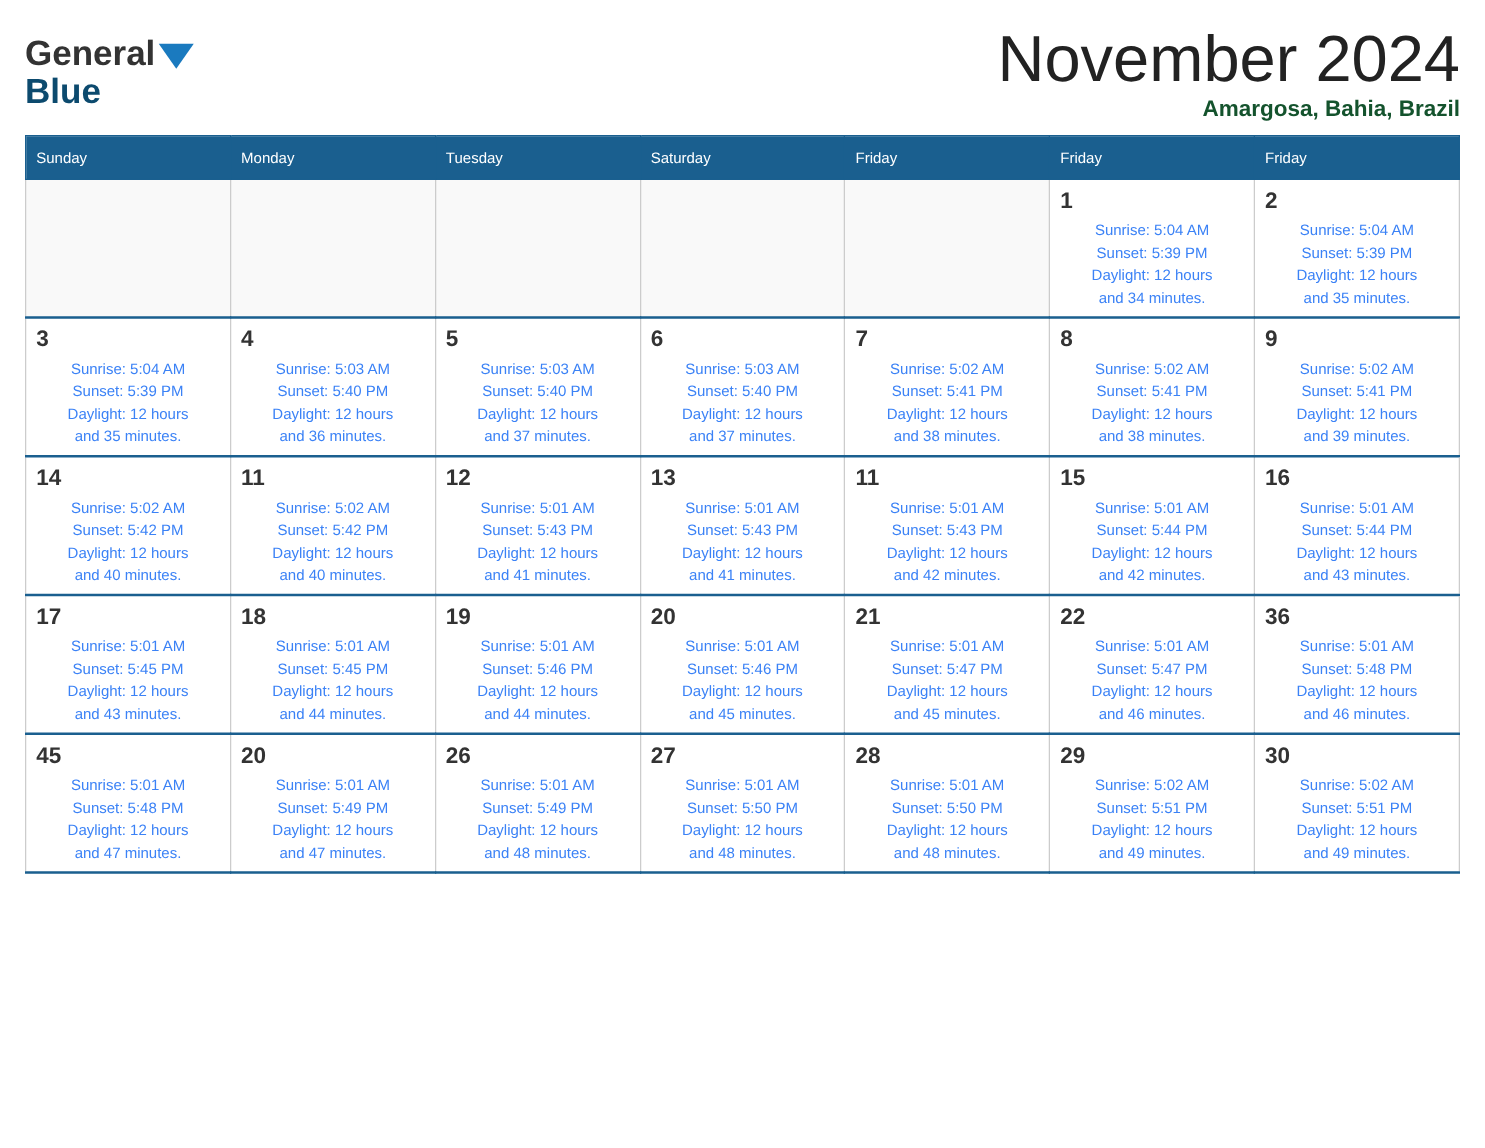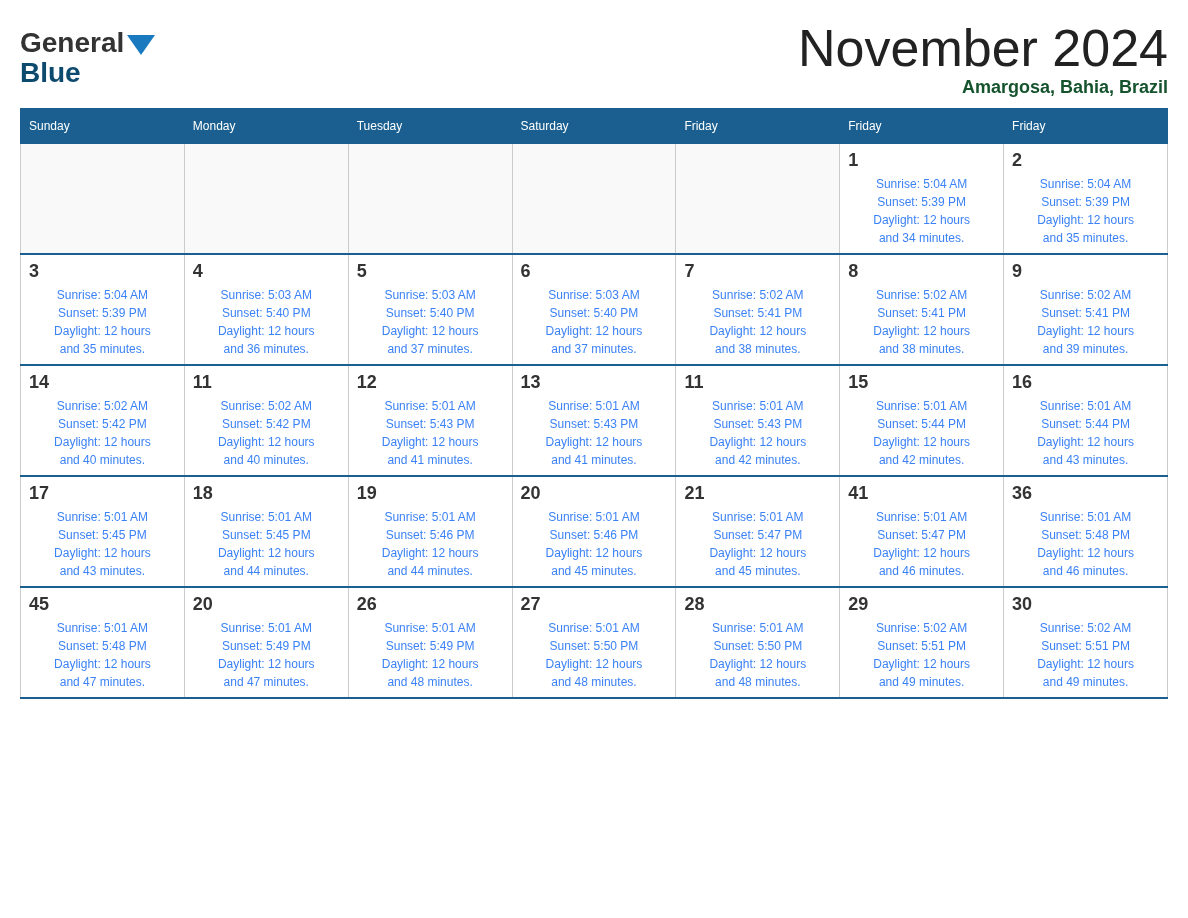--- a/index.html
+++ b/index.html
@@ -291,21 +291,21 @@
 and 45 minutes.</div>
         </td>
         <td>
           <span class="day-number">21</span>
           <div class="day-info" style="white-space: pre-line;">Sunrise: 5:01 AM
 Sunset: 5:47 PM
 Daylight: 12 hours
 and 45 minutes.</div>
         </td>
         <td>
-          <span class="day-number">41</span>
+          <span class="day-number">22</span>
           <div class="day-info" style="white-space: pre-line;">Sunrise: 5:01 AM
 Sunset: 5:47 PM
 Daylight: 12 hours
 and 46 minutes.</div>
         </td>
         <td>
           <span class="day-number">36</span>
           <div class="day-info" style="white-space: pre-line;">Sunrise: 5:01 AM
 Sunset: 5:48 PM
 Daylight: 12 hours

